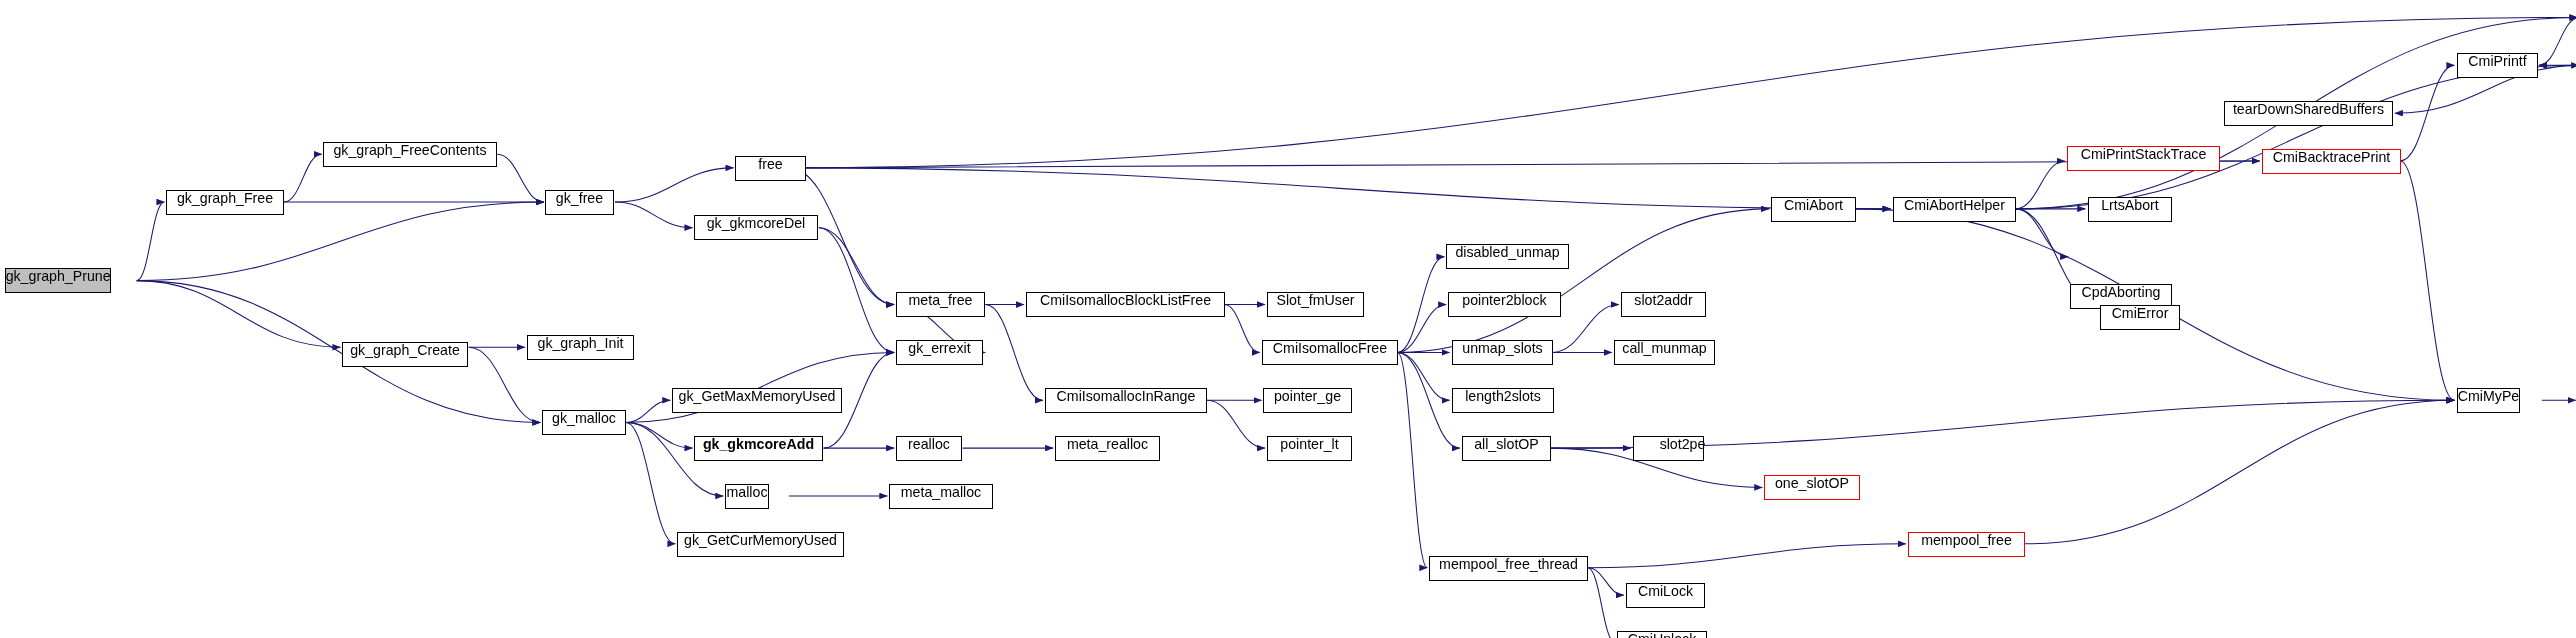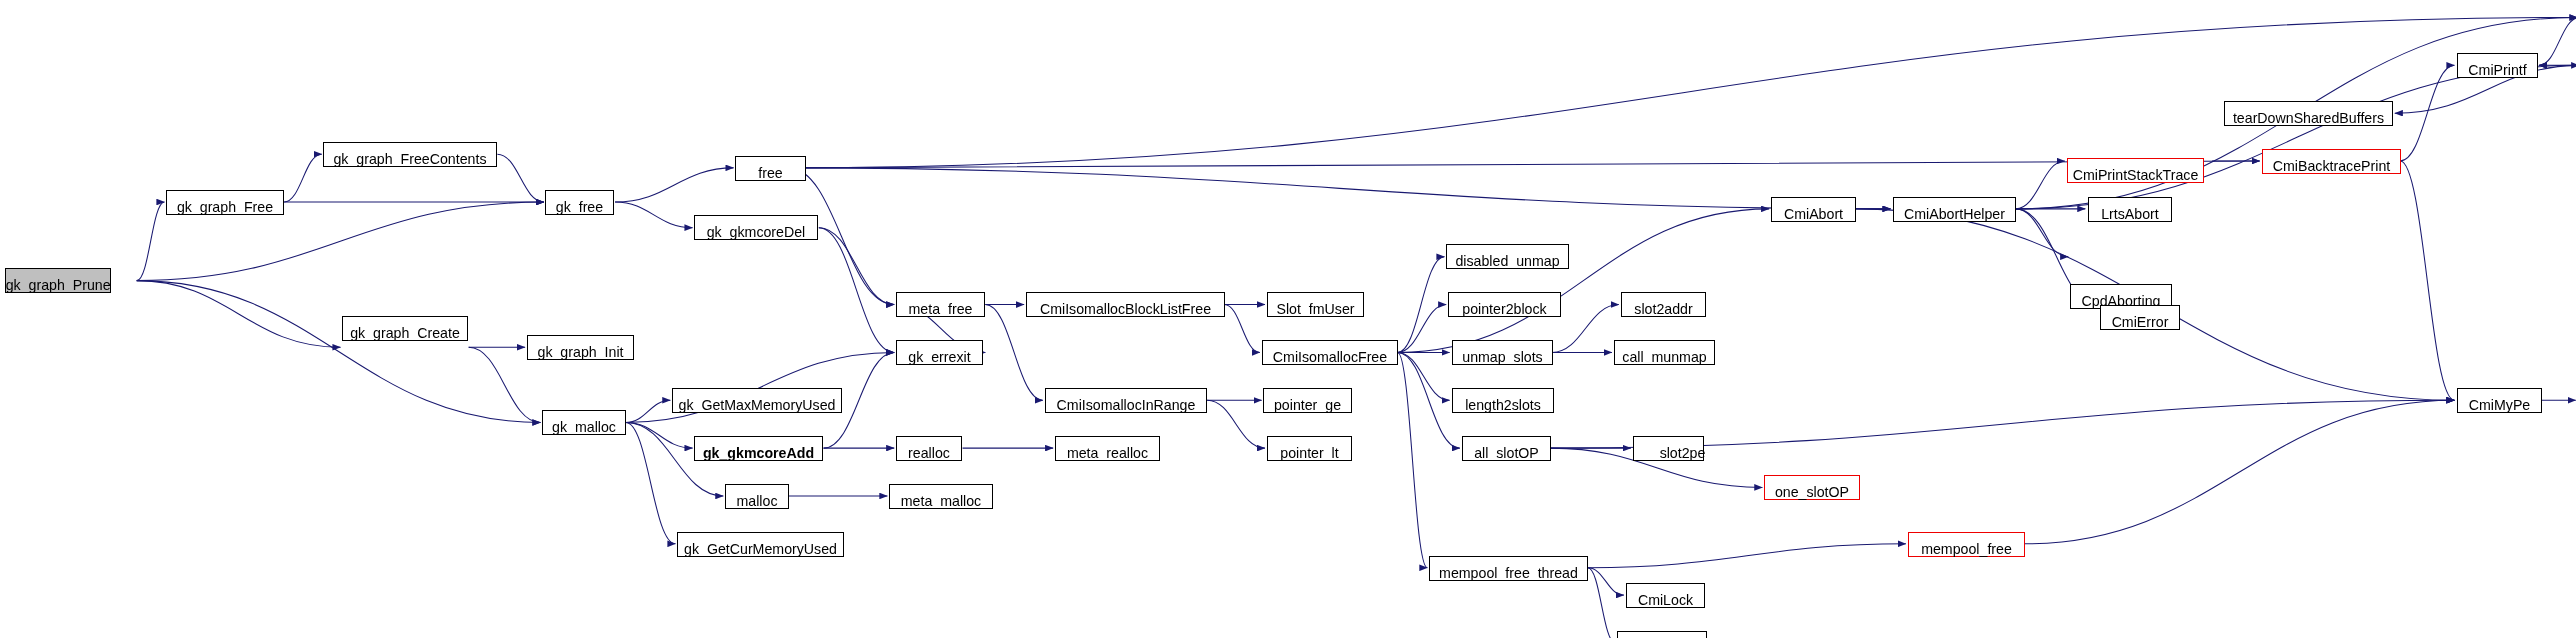--- a/index.html
+++ b/index.html
@@ -14,21 +14,21 @@
   #edges{position:absolute;left:0;top:0;width:2576px;height:638px;}
   .node{
     position:absolute;
     box-sizing:border-box;
     border:0.9px solid #000000;
     background:#ffffff;
     color:#000000;
     font-size:14.2px;
     line-height:1;
     display:flex;
-    align-items:flex-end;
+    align-items:flex-start;
     justify-content:center;
     white-space:nowrap;
     height:25px;
     letter-spacing:0px;
   }
   .node.root{background:#bfbfbf;border-color:#000000;}
   .node.red{border-color:#ee0000;border-width:1.4px;}
 </style>
 </head>
 <body>
@@ -108,39 +108,39 @@
   <div id="node-layer">
       <div class="node root" style="left: 5.1px; top: 268px; width: 106px;">
         <span>gk_graph_Prune</span>
       </div>
       <div class="node" style="left: 323px; top: 142px; width: 174px;">
         <span>gk_graph_FreeContents</span>
       </div>
       <div class="node" style="left: 166px; top: 190px; width: 118px;">
         <span>gk_graph_Free</span>
       </div>
-      <div class="node" style="left: 342px; top: 316px; width: 126px;">
+      <div class="node" style="left: 342px; top: 342px; width: 126px;">
         <span>gk_graph_Create</span>
       </div>
       <div class="node" style="left: 545px; top: 190px; width: 69px;">
         <span>gk_free</span>
       </div>
       <div class="node" style="left: 527px; top: 335px; width: 107px;">
         <span>gk_graph_Init</span>
       </div>
       <div class="node" style="left: 542px; top: 410px; width: 84px;">
         <span>gk_malloc</span>
       </div>
       <div class="node" style="left: 672px; top: 388px; width: 170px;">
         <span>gk_GetMaxMemoryUsed</span>
       </div>
       <div class="node" style="left: 694px; top: 436px; width: 129px; font-weight: bold;">
         <span>gk_gkmcoreAdd</span>
       </div>
-      <div class="node" style="left: 725px; top: 484px; width: 64px;">
+      <div class="node" style="left: 725px; top: 484px; width: 44px;">
         <span>malloc</span>
       </div>
       <div class="node" style="left: 677px; top: 532px; width: 167px;">
         <span>gk_GetCurMemoryUsed</span>
       </div>
       <div class="node" style="left: 896px; top: 436px; width: 66px;">
         <span>realloc</span>
       </div>
       <div class="node" style="left: 889px; top: 484px; width: 104px;">
         <span>meta_malloc</span>
@@ -219,36 +219,36 @@
       </div>
       <div class="node" style="left: 1771px; top: 197px; width: 85px;">
         <span>CmiAbort</span>
       </div>
       <div class="node" style="left: 1893px; top: 197px; width: 123px;">
         <span>CmiAbortHelper</span>
       </div>
       <div class="node" style="left: 2224px; top: 101px; width: 169px;">
         <span>tearDownSharedBuffers</span>
       </div>
-      <div class="node red" style="left: 2067px; top: 158px; width: 137px;">
+      <div class="node red" style="left: 2067px; top: 146px; width: 153px;">
         <span>CmiPrintStackTrace</span>
       </div>
       <div class="node red" style="left: 2262px; top: 149px; width: 139px;">
         <span>CmiBacktracePrint</span>
       </div>
       <div class="node" style="left: 2088px; top: 197px; width: 84px;">
         <span>LrtsAbort</span>
       </div>
       <div class="node" style="left: 2070px; top: 244px; width: 102px; margin-top: 40px;">
         <span>CpdAborting</span>
       </div>
       <div class="node" style="left: 2100px; top: 305px; width: 80px;">
         <span>CmiError</span>
       </div>
       <div class="node" style="left: 2457px; top: 53px; width: 81px;">
         <span>CmiPrintf</span>
       </div>
-      <div class="node" style="left: 2457px; top: 388px; width: 85px;">
+      <div class="node" style="left: 2457px; top: 388px; width: 63px;">
         <span>CmiMyPe</span>
       </div>
     </div>
 </div>
 
 
 </body></html>

